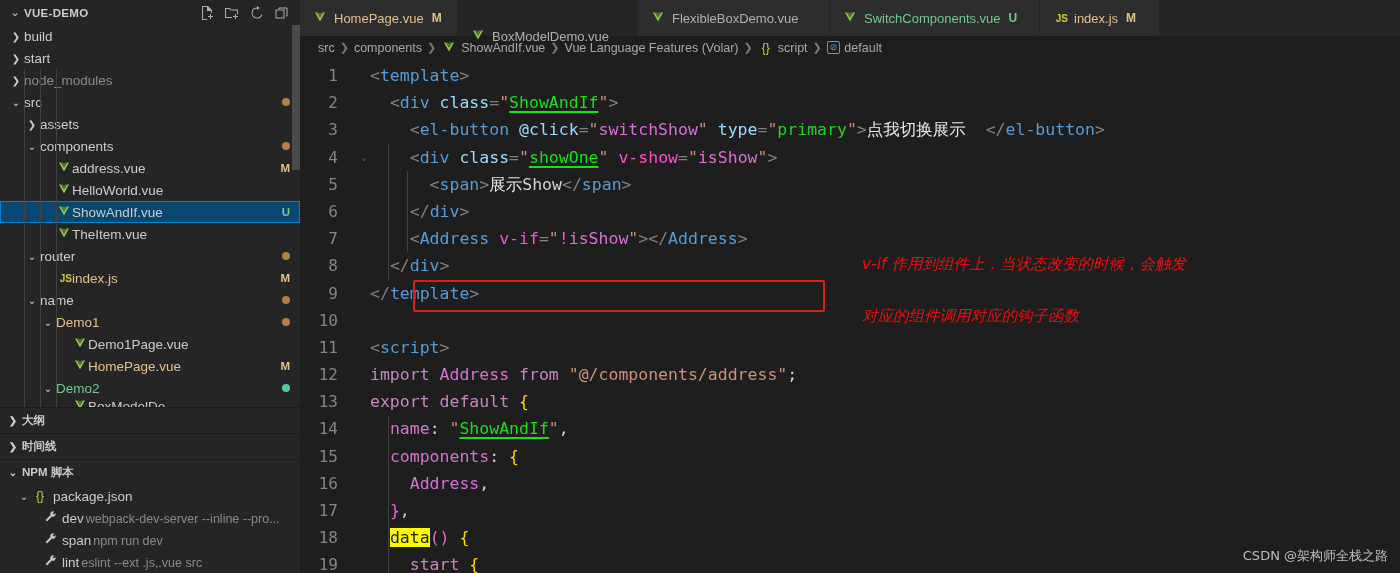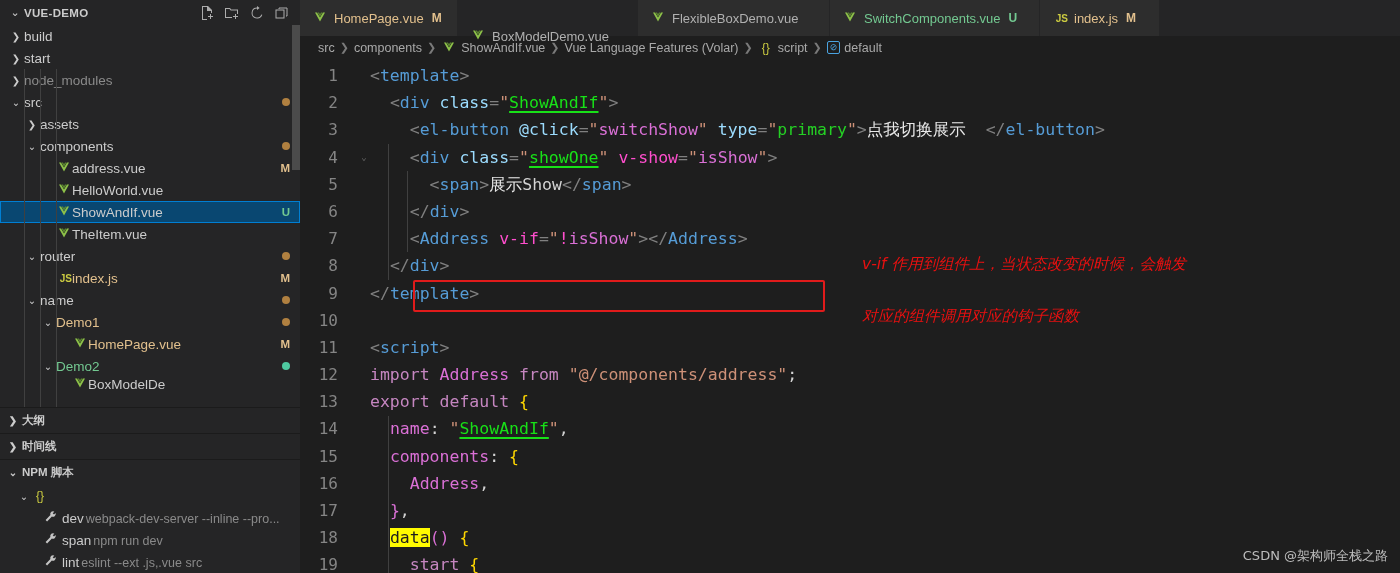--- a/index.html
+++ b/index.html
@@ -271,20 +271,29 @@
           <span class="lbl" style="color:#e2c08d">Demo1</span>
           <span class="dot" style="background:#b08040"></span>
         </div>
         <div class="row">
           <span style="display:inline-block;width:56px;flex:0 0 56px"></span>
           <span class="tw"></span>
           <span class="vicon"><svg viewBox="0 0 24 24" width="12" height="12">
               <path d="M2 3h4l6 10 6-10h4L12 21z" fill="#8dc149"></path>
               <path d="M7 3h3l2 3.4L14 3h3l-5 8.4z" fill="#5d8a2e"></path>
             </svg></span>
+          <span class="lbl" style="color:#cccccc">Demo1Page.vue</span>
+        </div>
+        <div class="row">
+          <span style="display:inline-block;width:56px;flex:0 0 56px"></span>
+          <span class="tw"></span>
+          <span class="vicon"><svg viewBox="0 0 24 24" width="12" height="12">
+              <path d="M2 3h4l6 10 6-10h4L12 21z" fill="#8dc149"></path>
+              <path d="M7 3h3l2 3.4L14 3h3l-5 8.4z" fill="#5d8a2e"></path>
+            </svg></span>
           <span class="lbl" style="color:#e2c08d">HomePage.vue</span>
           <span class="badge" style="color:#e2c08d">M</span>
         </div>
         <div class="row">
           <span style="display:inline-block;width:40px;flex:0 0 40px"></span>
           <span class="tw">⌄</span>
           <span class="lbl" style="color:#73c991">Demo2</span>
           <span class="dot" style="background:#4ec9a0"></span>
         </div>
         <div class="row" style="height: 14px;">
@@ -312,20 +321,21 @@
         </div>
         <div class="panel-hdr">
           <span class="tw">⌄</span>
           <span>NPM 脚本</span>
         </div>
         <div class="npm-body">
           <div class="row">
             <span style="display:inline-block;width:16px;flex:0 0 16px"></span>
             <span class="tw">⌄</span>
             <span class="brcicon">{}</span>
+            <span class="lbl" style="padding-left:5px">package.json</span>
           </div>
           <div class="row">
             <span style="display:inline-block;width:42px;flex:0 0 42px"></span>
             <span class="wricon"><svg viewBox="0 0 16 16" width="13" height="13">
                 <path d="M11.2 1.4a3.6 3.6 0 0 0-3.3 4.9L2 12.2l1.8 1.8 5.9-5.9a3.6 3.6 0 0 0 4.6-4.5l-2 2-1.6-1.6 2-2a3.7 3.7 0 0 0-1.5-.6z" fill="#c5c5c5"></path>
               </svg></span>
             <span class="lbl" style="padding-left:4px"><span class="script-name">dev</span><span class="script-cmd">webpack-dev-server --inline --pro...</span></span>
           </div>
           <div class="row">
             <span style="display:inline-block;width:42px;flex:0 0 42px"></span>

